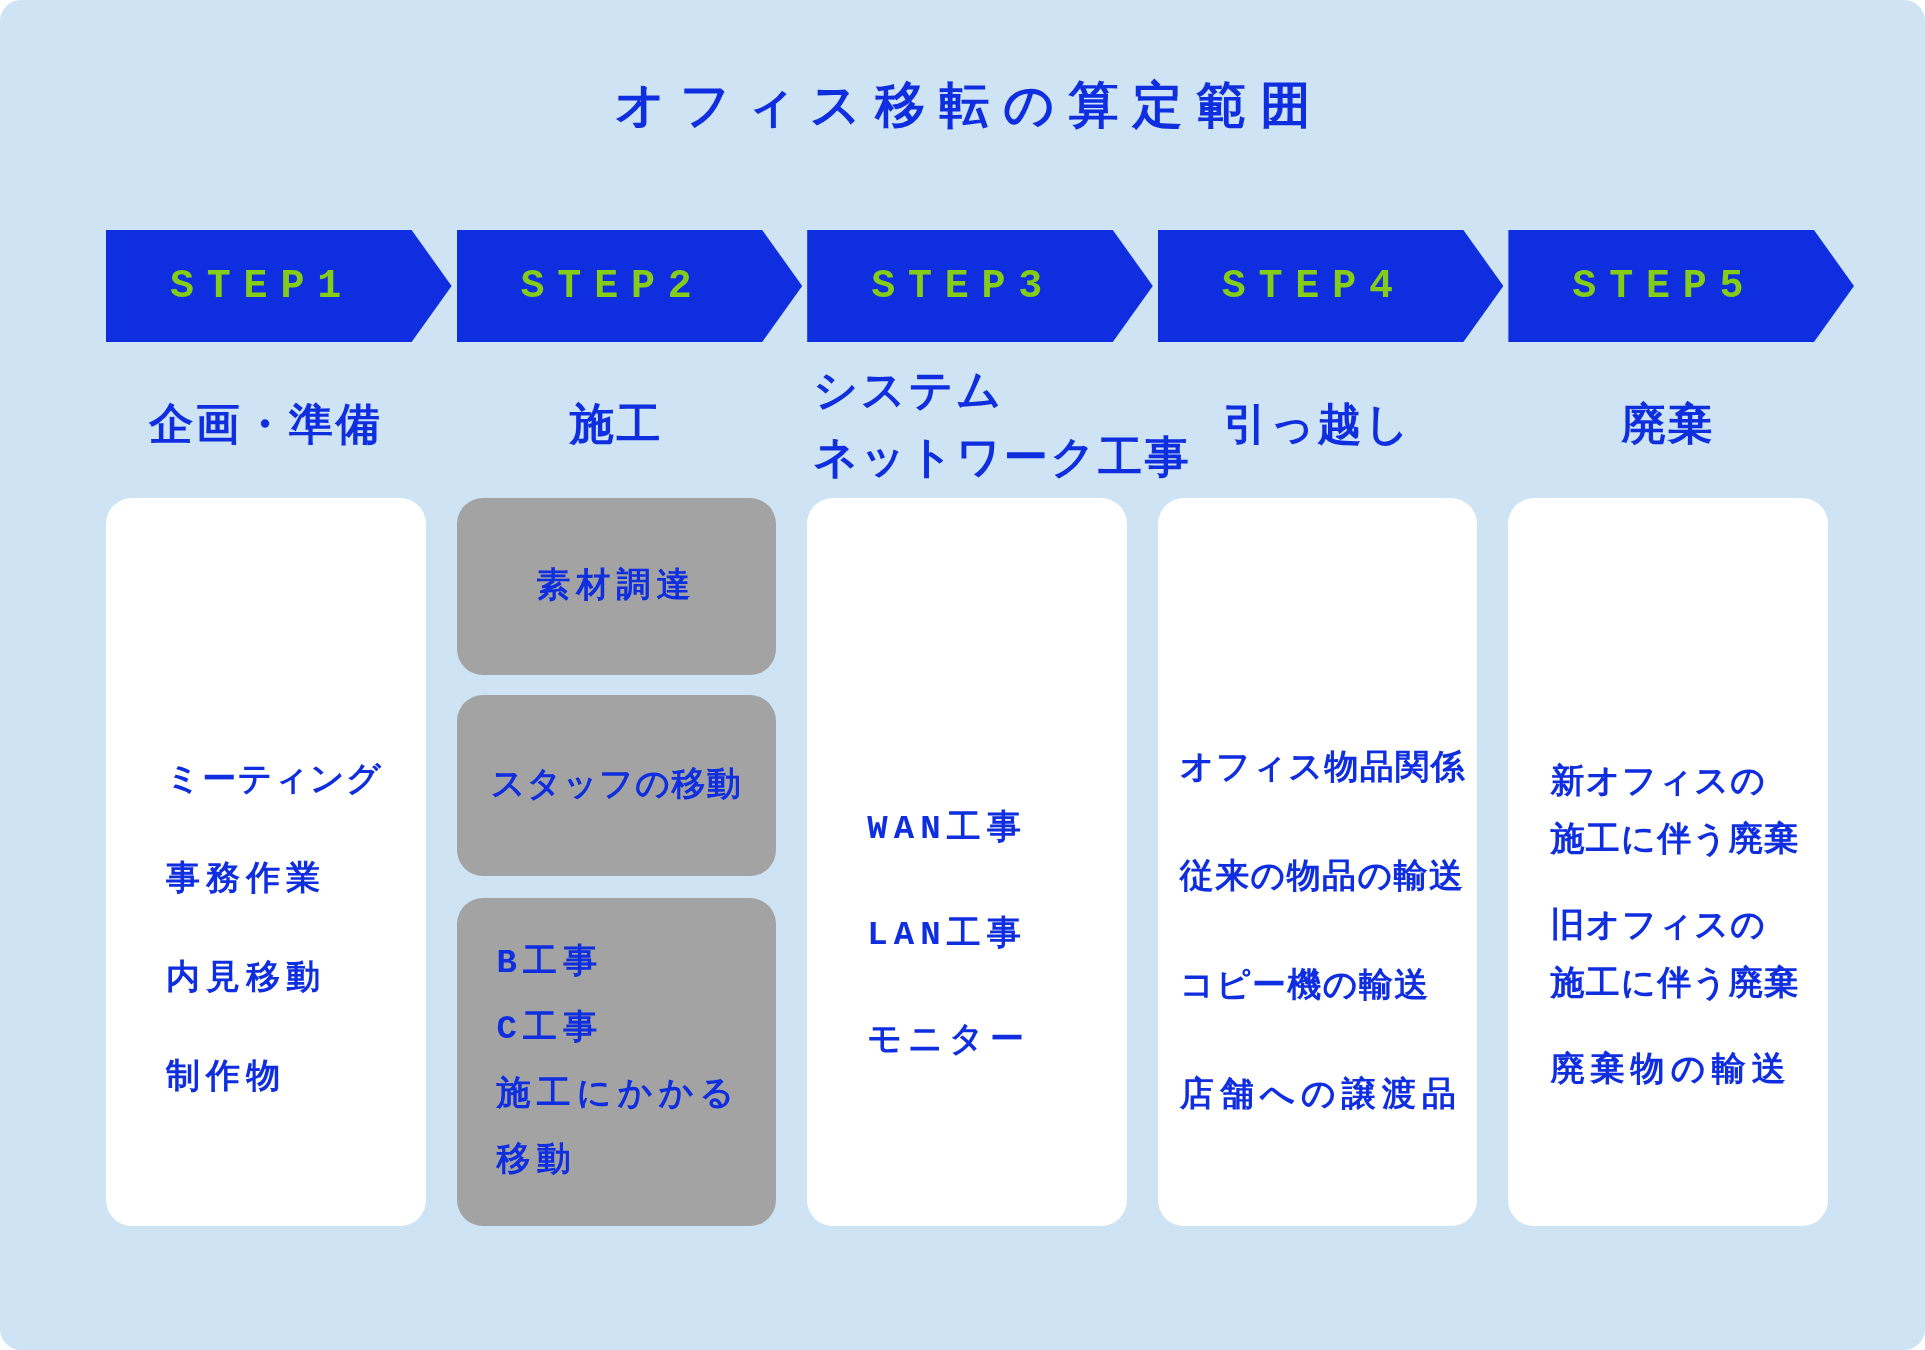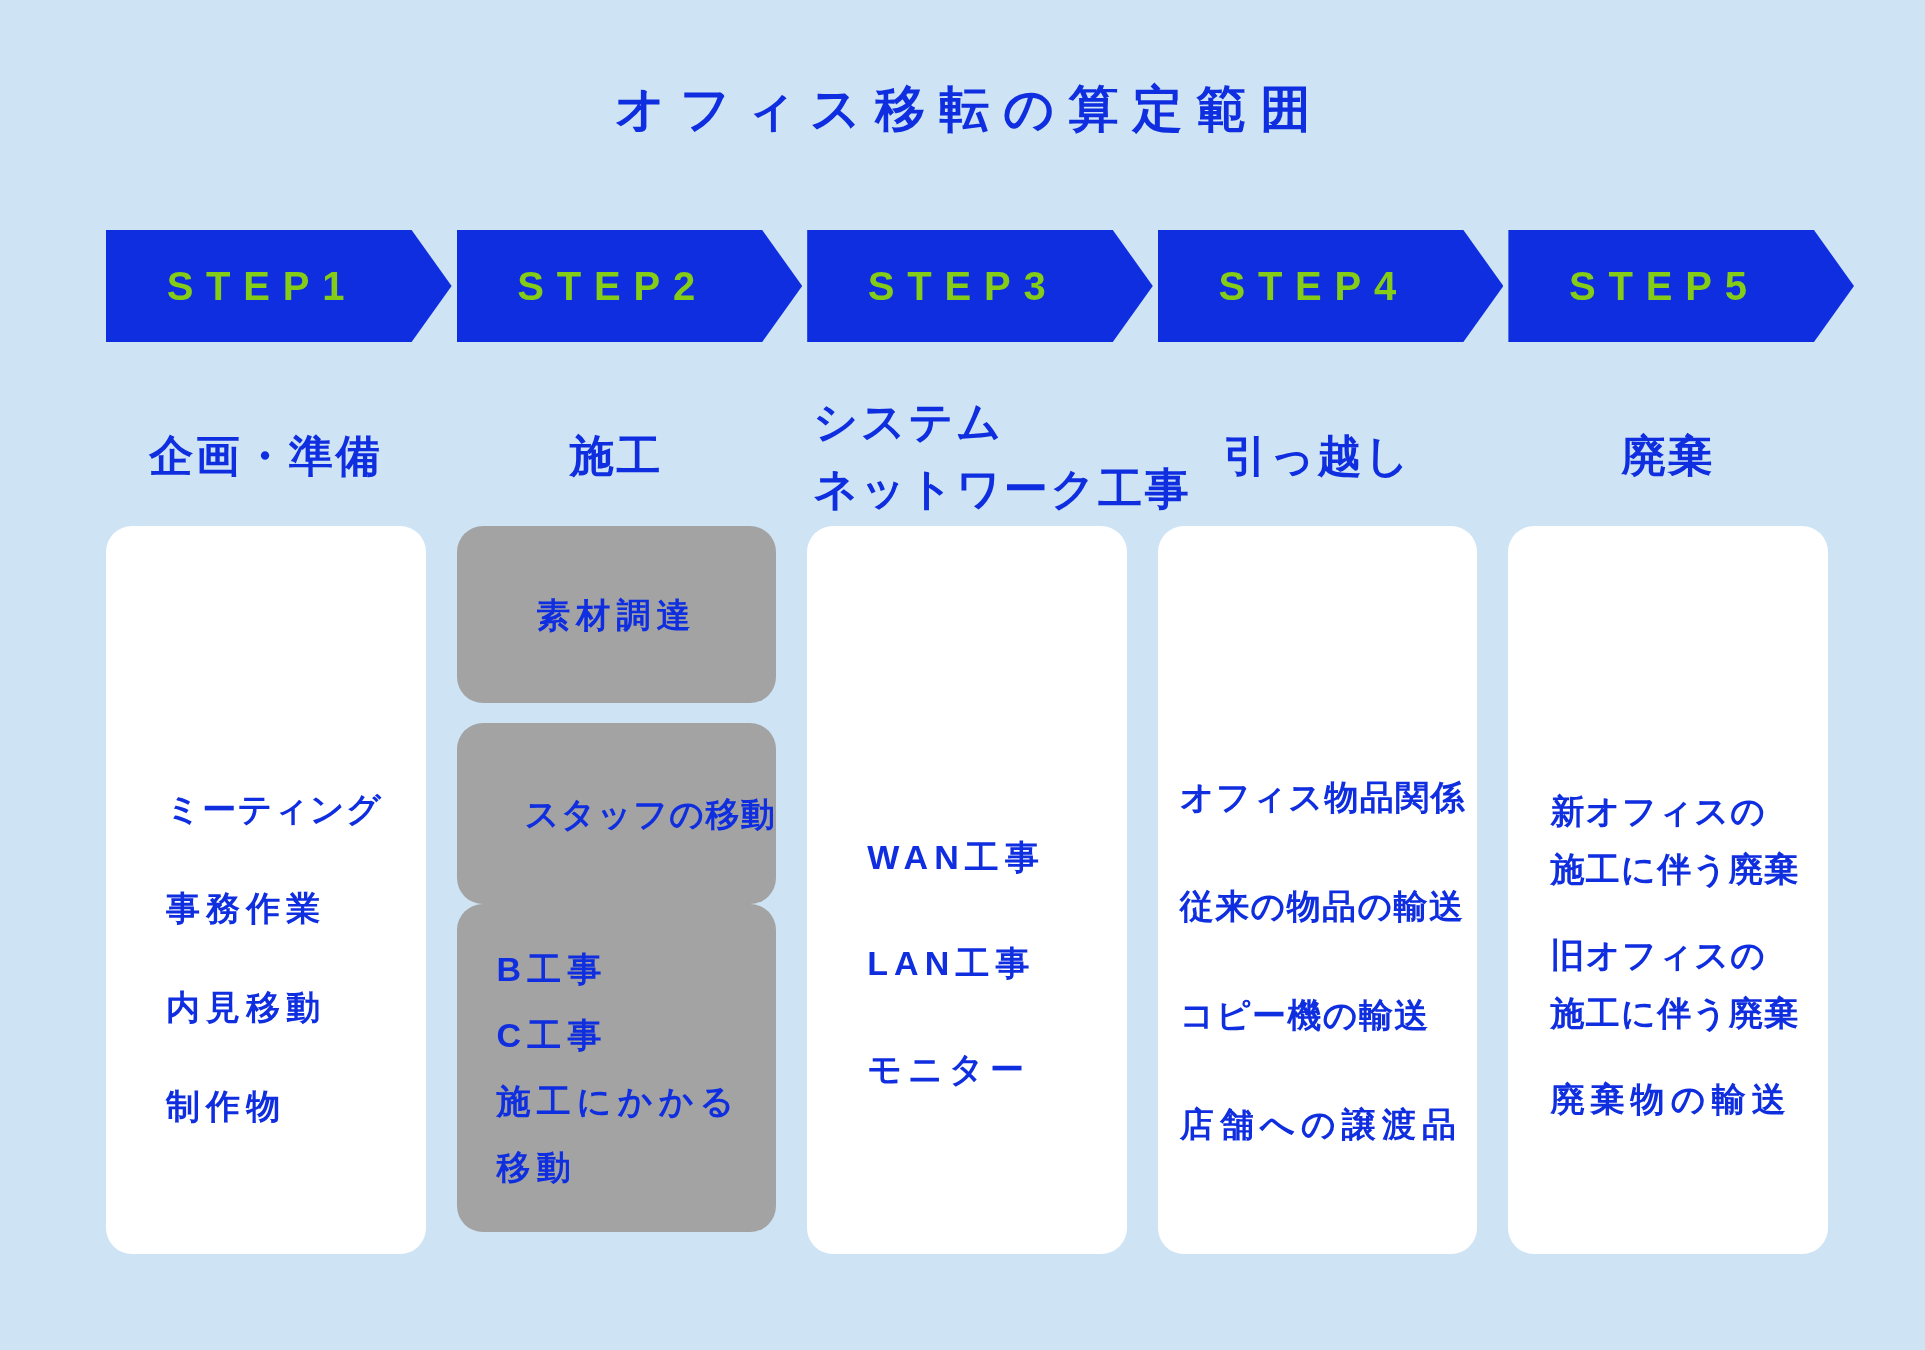--- a/index.html
+++ b/index.html
@@ -1,22 +1,23 @@
 <!DOCTYPE html>
 <html><head>
 <meta charset="utf-8">
 <style>
   html,body{margin:0;padding:0;}
   .page{
     position:relative;
     width:1925px;height:1350px;
     background:#CEE4F5;
-    font-family:Liberation Sans, sans-serif;
+    font-family:Liberation Mono, monospace;
     overflow:hidden;
     color:#0F2EE0;
+    border-radius:21px;
   }
   .title{
     position:absolute;top:84px;left:0;width:100%;
     margin:0;text-align:center;
     font-size:50px;line-height:1;font-weight:700;
     letter-spacing:0.28em;text-indent:0.28em;
     color:#0F2EE0;
   }
   .grid{
     position:absolute;left:106px;top:230px;width:1722px;
@@ -30,21 +31,21 @@
     background:#0F2EE0;
     clip-path:polygon(0 0, calc(100% - 40px) 0, 100% 50%, calc(100% - 40px) 100%, 0 100%);
     display:flex;align-items:center;justify-content:center;
     box-sizing:border-box;padding-right:40px;
   }
   .step-label{
     color:#84cc16;font-size:40px;font-weight:700;
     letter-spacing:0.32em;text-indent:0.16em;white-space:nowrap;
   }
   
-  .row-cats{height:156px;margin-top:28px;}
+  .row-cats{height:156px;}
   .cat-cell{
     display:flex;align-items:center;justify-content:center;
     padding-top:14px;box-sizing:border-box;
   }
   .cat{
     font-size:44px;font-weight:700;letter-spacing:0.06em;
     line-height:67px;text-align:center;white-space:nowrap;
   }
   .cat-cell.left{justify-content:flex-start;}
   .cat-cell.left .cat{text-align:left;padding-left:6px;}
@@ -65,21 +66,21 @@
   .card.c4{padding:141px 14px 0 22px;gap:73px;}
   .card.c5{padding:130px 8px 0 42px;gap:28px;}
   .card.c5 .item{line-height:58px;white-space:normal;}
   
   .stack{display:flex;flex-direction:column;height:728px;}
   .box{
     background:#a3a3a3;border-radius:26px;box-sizing:border-box;
     display:flex;align-items:center;justify-content:center;
   }
   .box.b1{height:177px;margin-bottom:20px;}
-  .box.b2{height:181px;justify-content:flex-end;}
+  .box.b2{height:181px;margin-bottom:22px;}
   .box.b3{
     height:328px;align-items:flex-start;justify-content:center;
     flex-direction:column;padding-left:40px;
   }
   .box.b3 .item{line-height:66px;}
 </style>
 </head>
 <body>
 
 <div class="page">

